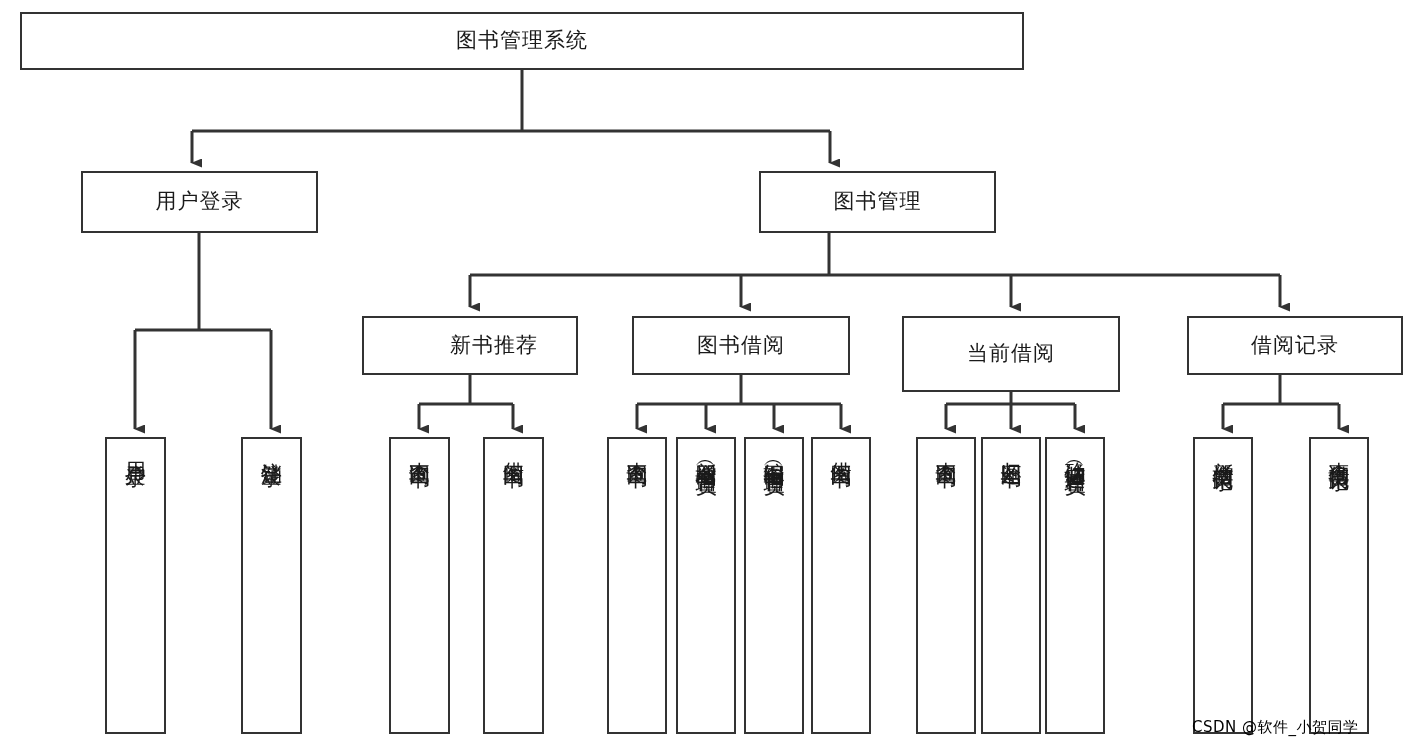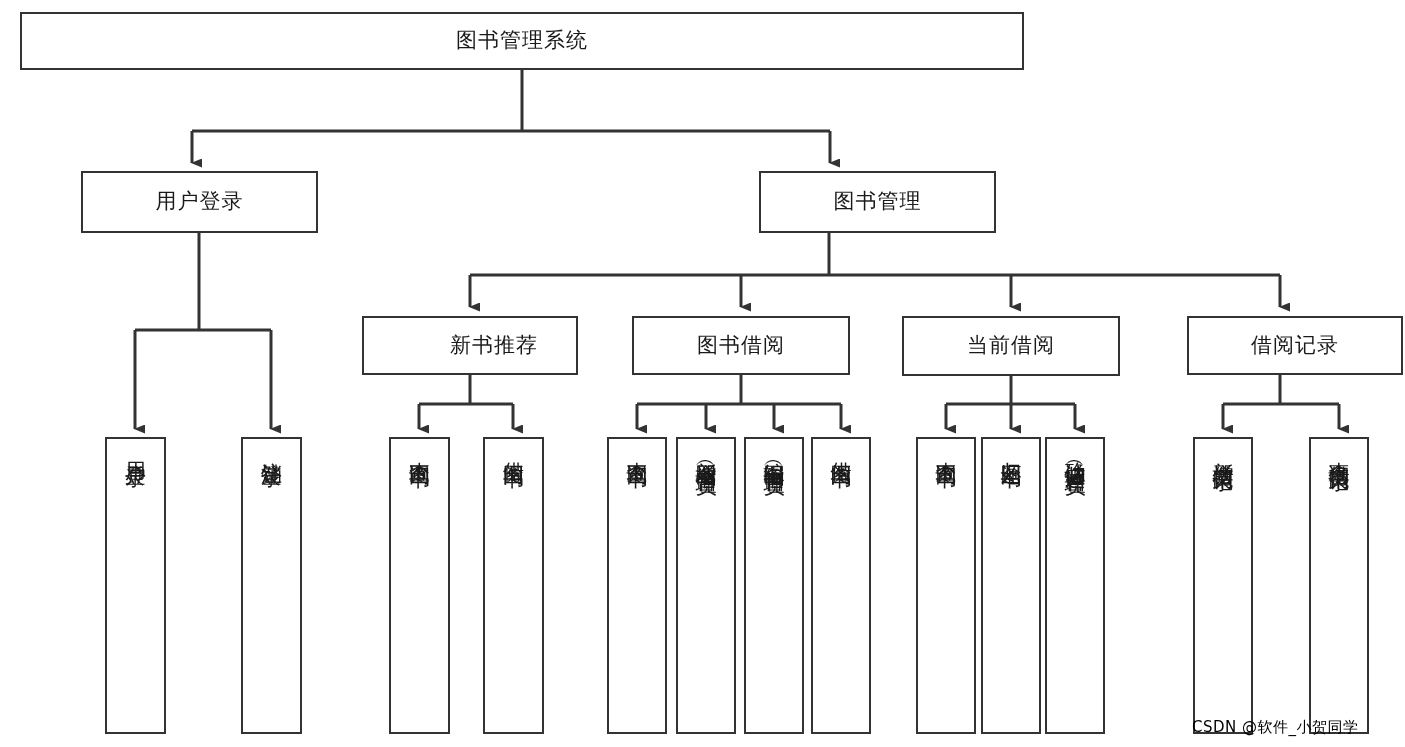--- a/index.html
+++ b/index.html
@@ -131,21 +131,21 @@
   <div class="node horizontal" style="left:711px; top:171px; width:237px; height:62px;margin-left:48px;">
     <span>图书管理</span>
   </div>
 
   <div class="node horizontal" style="left:362px; top:316px; width:216px; height:59px;padding-left:48px;">
     <span>新书推荐</span>
   </div>
   <div class="node horizontal" style="left:632px; top:316px; width:218px; height:59px;">
     <span>图书借阅</span>
   </div>
-  <div class="node horizontal" style="left:902px; top:316px; width:218px; height:60px;align-items:center;">
+  <div class="node horizontal" style="left:902px; top:316px; width:218px; height:76px;align-items:center;">
     <span>当前借阅</span>
   </div>
   <div class="node horizontal" style="left:1172px; top:316px; width:216px; height:59px;margin-left:15px;">
     <span>借阅记录</span>
   </div>
 
   <div class="node vertical" style="left:105px; top:437px; width:61px; height:297px;">
     <span class="vtext">用户登录</span>
   </div>
   <div class="node vertical" style="left:241px; top:437px; width:61px; height:297px;">

